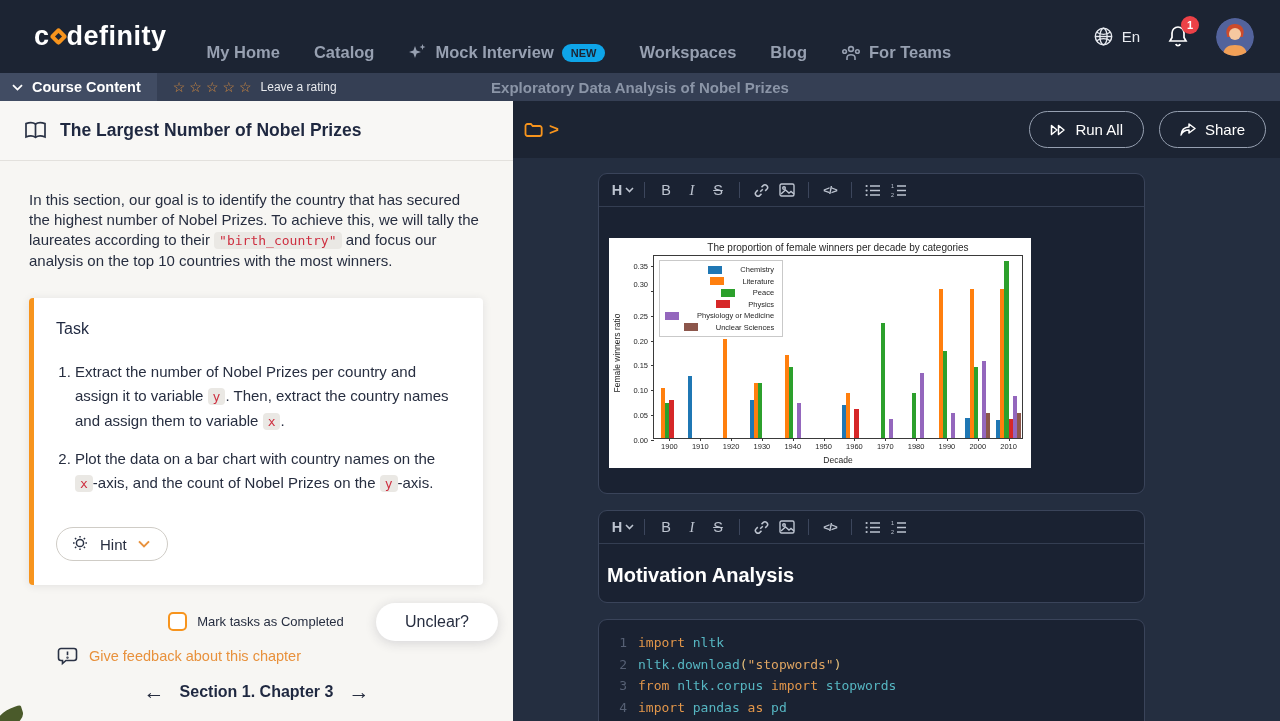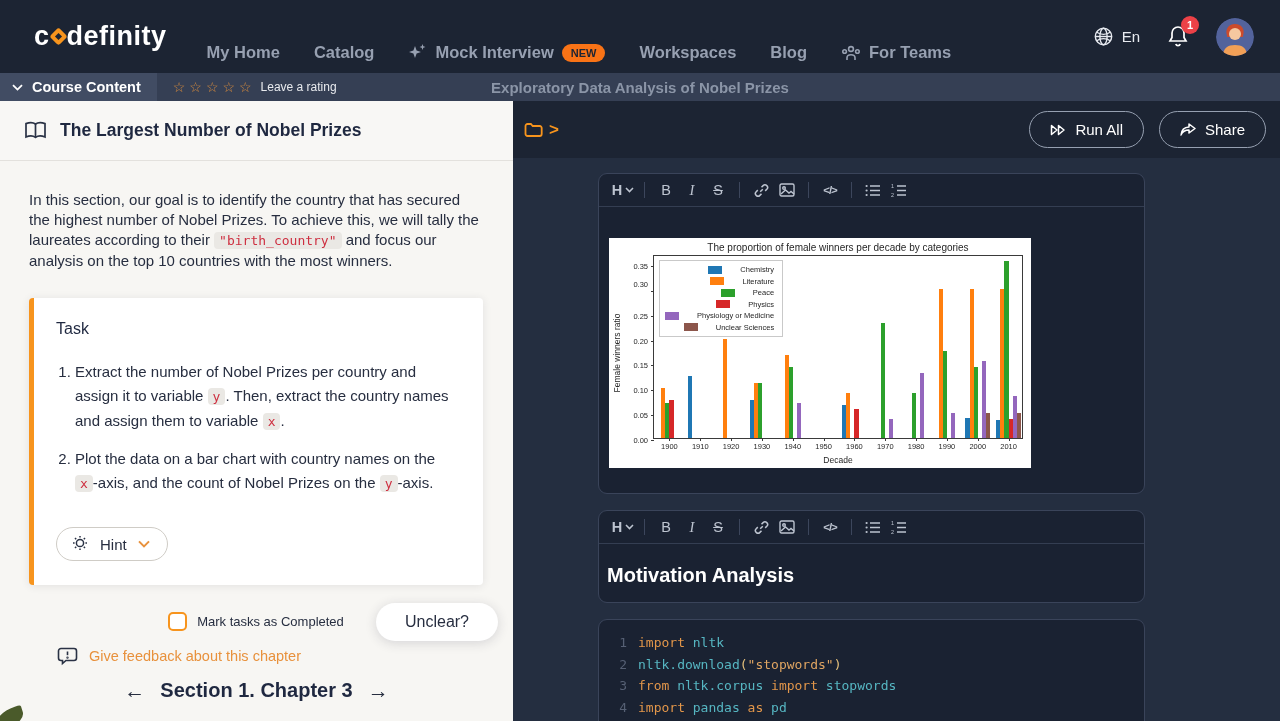--- a/index.html
+++ b/index.html
@@ -6,21 +6,21 @@
   html,body { width:1280px; height:721px; overflow:hidden; background:#1c2433;
     font-family:"Liberation Sans", sans-serif; }
   .app { position:relative; width:1280px; height:721px; }
 
   
   .navbar { height:73px; background:#1c2433; display:flex; align-items:center; padding:0 26px 0 34px; }
   .logo { display:flex; align-items:center; color:#fff; font-size:27px; font-weight:bold; letter-spacing:.5px; margin-right:40px; }
   .logo .diamond { width:13px; height:13px; border:4px solid #f7941d; transform:rotate(45deg); border-radius:3px; margin:0 2px; }
   .nav-items { display:flex; align-items:flex-start; gap:34px;margin-top:32px; }
   .nav-item { display:flex; align-items:center; gap:8px; color:#97a0b1; font-size:16.5px; font-weight:bold; cursor:pointer; }
-  .badge-new { background:#f97316; color:#1c2433; font-size:11px; font-weight:bold; padding:3px 9px; border-radius:10px; }
+  .badge-new { background:#0ea5e9; color:#1c2433; font-size:11px; font-weight:bold; padding:3px 9px; border-radius:10px; }
   .nav-right { margin-left:auto; display:flex; align-items:center; gap:26px; }
   .lang { display:flex; align-items:center; gap:8px; color:#e7eaf0; font-size:15px; }
   .bell-wrap { position:relative; cursor:pointer; }
   .bell-badge { position:absolute; top:-8px; right:-9px; background:#ec4147; color:#fff; font-size:11px; font-weight:bold;
     width:18px; height:18px; border-radius:50%; display:flex; align-items:center; justify-content:center; }
   .avatar { width:38px; height:38px; border-radius:50%; overflow:hidden; cursor:pointer; }
 
   
   .subheader { position:relative; height:28px; background:#353f54; display:flex; align-items:center; }
   .course-content { height:28px; background:#414c63; display:flex; align-items:center; gap:9px; padding:0 16px 0 12px; cursor:pointer; }
@@ -48,21 +48,21 @@
   .hint-btn span { font-size:15px; color:#272e40; }
   .complete-row { margin-top:27px; display:flex; justify-content:center; align-items:center; gap:10px; }
   .checkbox { width:19px; height:19px; border:2px solid #f7941d; border-radius:5px; background:#fff; cursor:pointer; }
   .complete-row label { font-size:13px; color:#272e40; }
   .feedback-row { margin-top:15px; padding-left:28px; display:flex; align-items:center; gap:11px; }
   .feedback-link { font-size:14.5px; color:#e8913c; cursor:pointer; }
   .unclear-btn { position:absolute; right:15px; top:502px; background:#fff; border:none; border-radius:19px; padding:10px 29px;
     font-size:16px; color:#272e40; box-shadow:0 2px 12px rgba(40,40,60,.16); cursor:pointer; font-family:inherit; }
   .chapter-nav { position:absolute; left:0; right:0; bottom:19px; display:flex; align-items:center; justify-content:center; gap:15px; }
   .chapter-nav .arrow { font-size:21px; color:#272e40; cursor:pointer; line-height:1; }
-  .chapter-label { font-size:20px; font-weight:bold; color:#1f2840; }
+  .chapter-label { font-size:16px; font-weight:bold; color:#1f2840; }
   .leaf { position:absolute; left:-6px; bottom:-6px; width:30px; height:18px; background:#4a5a2a; border-radius:80% 10% 60% 10%; transform:rotate(-18deg); }
 
   
   .right-panel { flex:1; background:#242e40; display:flex; flex-direction:column; overflow:hidden; }
   .rp-header { height:57px; background:#1c2433; display:flex; align-items:center; padding:0 14px 0 11px; flex-shrink:0; }
   .crumb { display:flex; align-items:center; gap:6px; }
   .crumb-chev { color:#f7941d; font-size:17px; font-weight:bold; }
   .rp-buttons { margin-left:auto; display:flex; gap:15px; }
   .pill-btn { display:flex; align-items:center; gap:9px; border:1px solid #96a0b1; border-radius:19px; background:transparent;
     color:#fff; font-size:15px; padding:9px 20px; cursor:pointer; font-family:inherit; }

